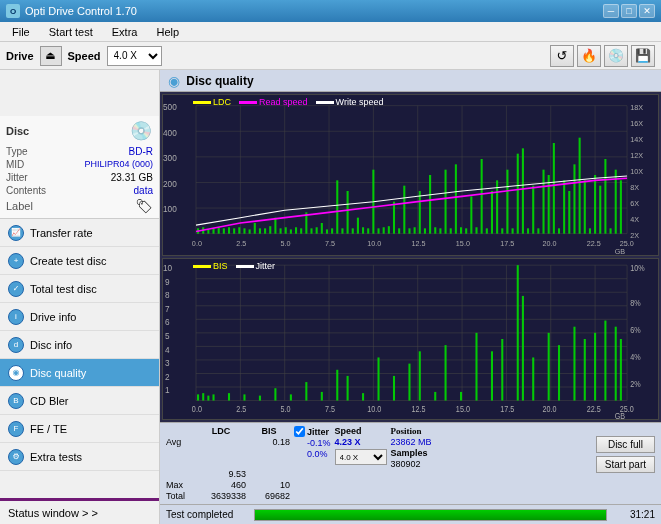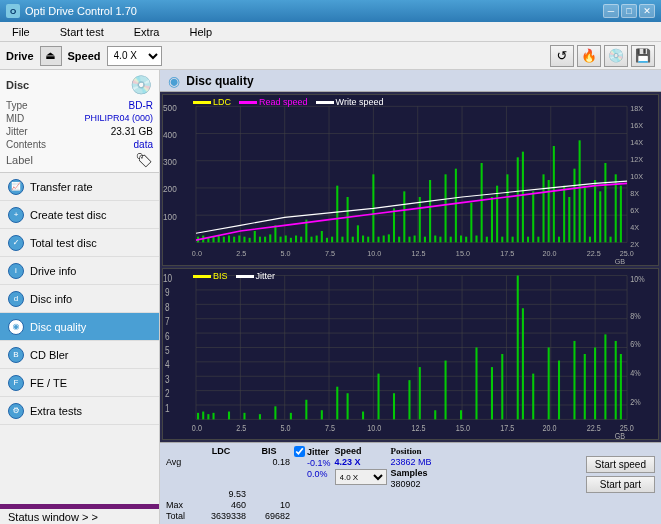--- a/index.html
+++ b/index.html
@@ -22,21 +22,21 @@
     .title-bar-btn { width: 16px; height: 14px; background: rgba(255,255,255,0.25); border: 1px solid rgba(255,255,255,0.4); color: white; font-size: 9px; display: flex; align-items: center; justify-content: center; cursor: pointer; border-radius: 2px; }
 
     
     .menu-bar {
       background: #f0f0f0;
       border-bottom: 1px solid #ccc;
       height: 20px;
       display: flex;
       align-items: center;
       padding: 0 4px;
-      gap: 14px;
+      gap: 3px;
     }
     .menu-item {
       padding: 1px 8px;
       cursor: pointer;
       border-radius: 2px;
       font-size: 11px;
       color: #000;
     }
 
     
@@ -105,20 +105,21 @@
       border-right: 1px solid #ccc;
       display: flex;
       flex-direction: column;
     }
 
     
     .disc-panel {
       background: #f8f8f8;
       border-bottom: 1px solid #ccc;
       padding: 4px 6px;
+      margin-top: 46px;
     }
     .disc-panel-header {
       display: flex;
       align-items: center;
       justify-content: space-between;
       margin-bottom: 4px;
     }
     .disc-title { font-weight: bold; font-size: 11px; color: #333; }
     .disc-icon { font-size: 18px; color: #4a9fd4; }
     .disc-row {
@@ -157,25 +158,25 @@
       border-radius: 50%;
       background: #4a9fd4;
       border: 1px solid #2266aa;
       display: flex; align-items: center; justify-content: center;
       font-size: 8px; color: white;
     }
     .nav-item.active .nav-icon-circle { background: white; color: #4a9fd4; }
 
     
     .status-bar-side {
-      height: 20px;
+      height: 26px;
       display: flex;
       align-items: center;
       padding: 0 8px;
-      border-top: 5px solid #701a75;
+      border-top: 3px solid #701a75;
       cursor: pointer;
       font-size: 11px;
       gap: 4px;
     }
 
     
     .content-area {
       flex: 1;
       background: #2a2a4a;
       display: flex;
@@ -707,20 +708,27 @@
       </div>
 
       <div style="display:flex; flex-direction:column; gap:1px; margin-right:4px;">
         <div style="font-size:9px; font-weight:bold;font-family:Liberation Serif, serif;">Position</div>
         <div style="font-size:9px; color:#0000cc;">23862 MB</div>
         <div style="font-size:9px; font-weight:bold;">Samples</div>
         <div style="font-size:9px;">380902</div>
       </div>
 
       <div style="display:flex; flex-direction:column; gap:3px; margin-left:auto; justify-content:center; padding-top:10px;">
-        <button class="start-btn">Start speed</button>
+        <button class="start-btn">Disc full</button>
         <button class="start-btn">Start part</button>
       </div>
     </div>
 
+    <div class="bottom-status">
+      <span class="status-text">Test completed</span>
+      <div class="progress-bar-container">
+        <div class="progress-bar-fill" style="width:100%;"></div>
+      </div>
+      <span class="time-text">31:21</span>
+    </div>
 
   </div>
 </div>
 
 </body></html>

